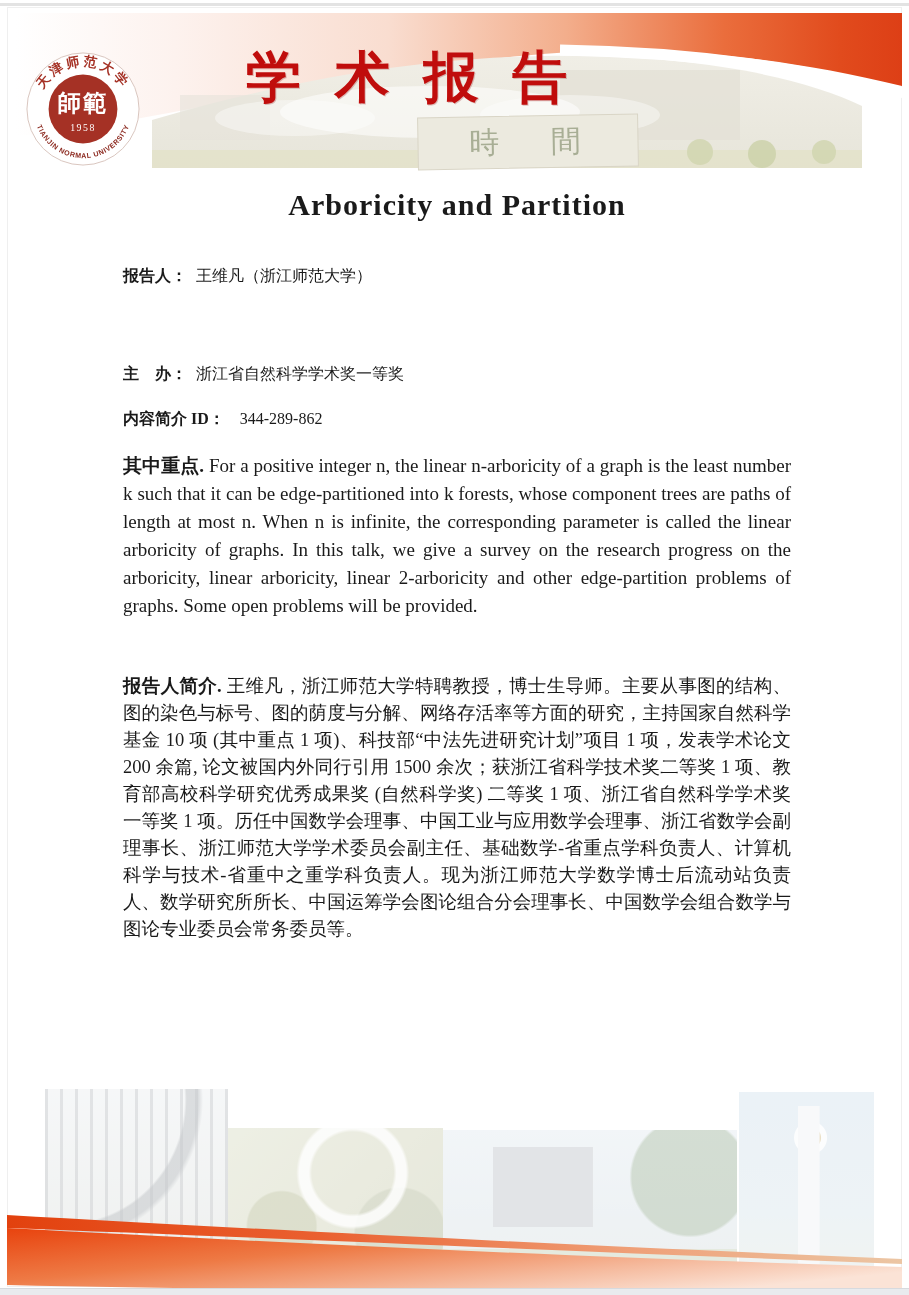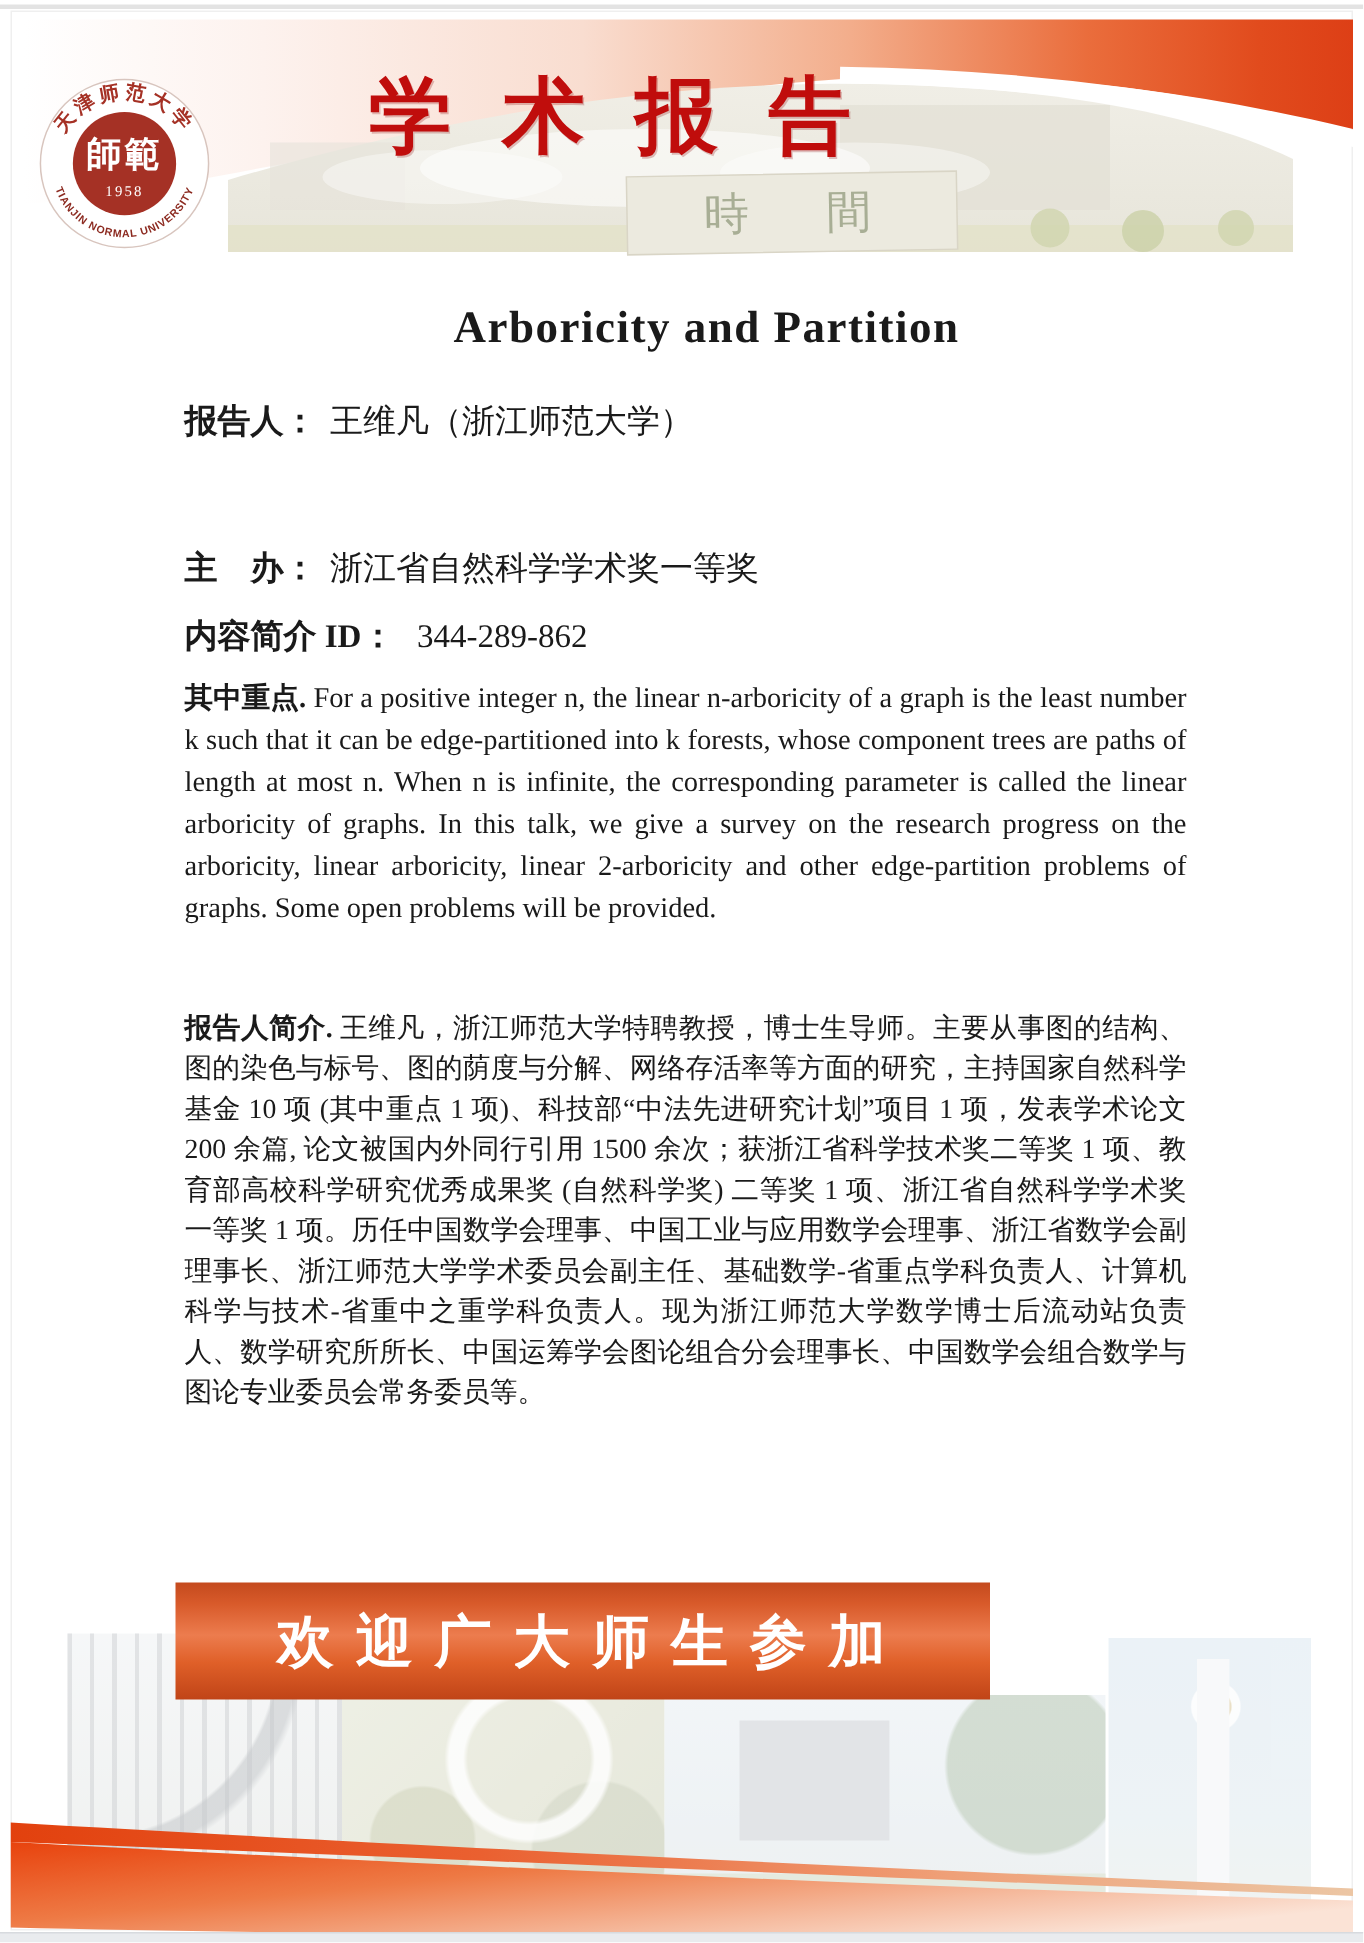--- a/index.html
+++ b/index.html
@@ -11,24 +11,24 @@
   .page-card{position:absolute;left:7px;top:7px;width:893px;height:1278px;border:1px solid #efefef;z-index:0;}
   .header-art{position:absolute;left:0;top:0;width:909px;height:178px;z-index:1;}
   .header-title{
     position:absolute;left:246px;top:50px;z-index:2;white-space:nowrap;
     font-size:55px;line-height:1;font-weight:900;color:#c00d0c;letter-spacing:10px;
     font-family:"Liberation Serif","DejaVu Serif",serif;
     text-shadow:1px 1px 0 rgba(140,10,10,.25);
   }
   .seal{position:absolute;left:24px;top:50px;width:118px;height:118px;z-index:3;}
   .page-title{
-    position:absolute;left:123px;top:188px;width:668px;margin:14px;text-align:center;
+    position:absolute;left:123px;top:188px;width:668px;margin:0;text-align:center;
     font-size:30px;font-weight:700;letter-spacing:1px;z-index:2;
   }
-  .info-row{position:absolute;left:123px;width:700px;font-size:22px;z-index:2;white-space:nowrap;}
+  .info-row{position:absolute;left:123px;width:700px;font-size:16px;z-index:2;white-space:nowrap;}
   .info-row .lbl{font-weight:700;}
   .info-row .val{margin-left:9px;}
   .row-0{top:266px;} .row-1{top:315px;} .row-2{top:364px;} .row-3{top:409px;}
   .row-3 .val{margin-left:15px;}
   .para{
     position:absolute;left:123px;width:668px;margin:0;text-align:justify;z-index:2;
   }
   .abstract{top:452px;font-size:19px;line-height:28px;}
   .bio{top:646px;font-size:18.5px;line-height:27px;margin-top:27px;}
   .para .plabel{font-weight:700;}
@@ -153,21 +153,20 @@
     <span>王维凡，浙江师范大学特聘教授，博士生导师。主要从事图的结构、图的染色与标号、图的荫度与分解、网络存活率等方面的研究，主持国家自然科学基金 10 项 (其中重点 1 项)、科技部“中法先进研究计划”项目 1 项，发表学术论文 200 余篇, 论文被国内外同行引用 1500 余次；获浙江省科学技术奖二等奖 1 项、教育部高校科学研究优秀成果奖 (自然科学奖) 二等奖 1 项、浙江省自然科学学术奖一等奖 1 项。历任中国数学会理事、中国工业与应用数学会理事、浙江省数学会副理事长、浙江师范大学学术委员会副主任、基础数学-省重点学科负责人、计算机科学与技术-省重中之重学科负责人。现为浙江师范大学数学博士后流动站负责人、数学研究所所长、中国运筹学会图论组合分会理事长、中国数学会组合数学与图论专业委员会常务委员等。</span>
   </p>
 
   <div class="photos">
     <div class="photo photo-1"></div>
     <div class="photo photo-2"></div>
     <div class="photo photo-3"></div>
     <div class="photo photo-4"></div>
   </div>
 
-  <div class="welcome-banner">欢 迎 广 大 师 生 参 加</div>
 
   <svg class="swoosh" viewBox="0 0 895 88" preserveAspectRatio="none" aria-hidden="true">
     <defs>
       <linearGradient id="gA" x1="0" y1="0" x2="1" y2="0">
         <stop offset="0" stop-color="#e2410e"></stop>
         <stop offset="0.35" stop-color="#ea6030"></stop>
         <stop offset="0.7" stop-color="#efa078"></stop>
         <stop offset="1" stop-color="#ecc6a4"></stop>
       </linearGradient>
       <linearGradient id="gB" x1="0" y1="0" x2="1" y2="0.7">

